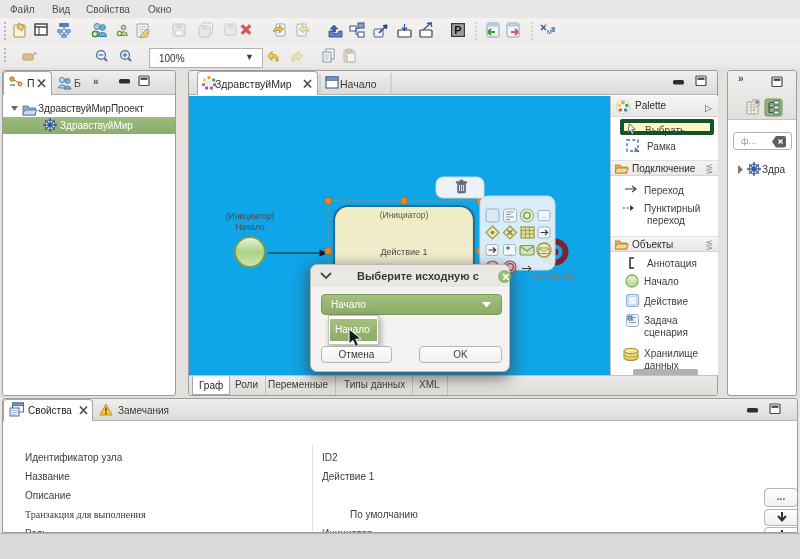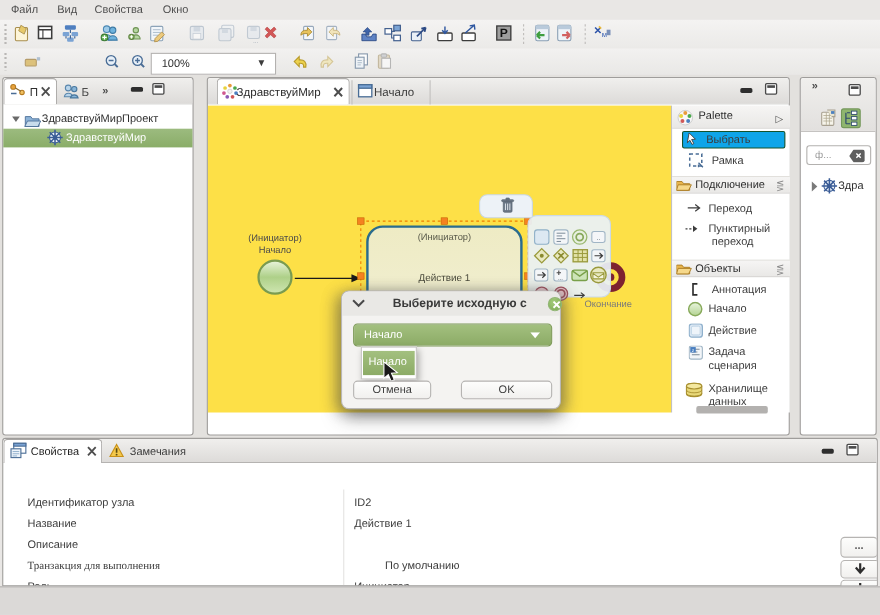--- a/index.html
+++ b/index.html
@@ -231,21 +231,21 @@
     <path d="M2 6 h4 M2 8 h4 M2 10 h3" stroke="#9fb0c2" stroke-width="0.8"></path>
   </g>
 
   <g transform="translate(344,5)" opacity="0.55">
     <rect x="0" y="1" width="10" height="12" rx="1" fill="#d8c9a8" stroke="#a08c5f"></rect>
     <rect x="2.5" y="0" width="5" height="3" rx="1" fill="#b8bcc2" stroke="#888"></rect>
     <rect x="3" y="4" width="8" height="9" fill="#fff" stroke="#8a8a8a"></rect>
   </g>
 </svg>
 
-<div style="position:absolute; left:137px; top:4px; width:114px; height:20px; background:#fff; border:1px solid #b3b1af; border-radius:0;">
+<div style="position:absolute; left:149px; top:4px; width:114px; height:20px; background:#fff; border:1px solid #b3b1af; border-radius:0;">
   <span style="position:absolute; left:9px; top:4px; font-size:10px; color:#2e2e2e;">100%</span>
   <span style="position:absolute; right:8px; top:3px; color:#3c3c3c; font-size:9px;">▼</span>
 </div>
 </div>
 
 <div style="position:absolute;left:0;top:68px;width:800px;height:330px;background:#e3e1de;"></div>
 
 <div class="panel" id="leftpanel" style="left:2px; top:70px; width:174px; height:326px;">
   <div class="ptabs"></div>
   <div class="tab-active" style="left:0px; width:49px;"></div>
@@ -326,21 +326,21 @@
     <text x="151" y="16.5" font-size="10.5" fill="#3c3c3c" font-family="Liberation Sans">Начало</text>
     <line x1="202" y1="2" x2="202" y2="24" stroke="#c2c0be"></line>
 
     <rect x="484" y="9" width="11" height="4.5" rx="1.5" fill="#2e2e2e"></rect>
     <g transform="translate(507,5)">
       <rect x="0" y="0" width="10" height="9.5" rx="1" fill="#fdfdfd" stroke="#4a4a4a" stroke-width="1.2"></rect>
       <rect x="1.5" y="1.5" width="7" height="2.4" fill="#4a4a4a"></rect>
     </g>
   </svg>
 
-  <div id="canvas" style="position:absolute; left:0; top:25px; width:421px; bottom:20px; background:#fde047; overflow:hidden;">
+  <div id="canvas" style="position:absolute; left:0; top:25px; width:421px; bottom:20px; background:#0ea5e9; overflow:hidden;">
   <svg width="421" height="281" style="position:absolute;left:0;top:0">
 
     <text x="61" y="123" font-size="8.5" fill="#4a4a4a" text-anchor="middle" font-family="Liberation Sans">(Инициатор)</text>
     <text x="61" y="134" font-size="8.5" fill="#4a4a4a" text-anchor="middle" font-family="Liberation Sans">Начало</text>
 
     <defs>
       <linearGradient id="gs" x1="0" y1="0" x2="0" y2="1">
         <stop offset="0" stop-color="#e9f4dc"></stop>
             <stop offset="0.5" stop-color="#aed088"></stop>
             <stop offset="1" stop-color="#cfe6b2"></stop>
@@ -438,21 +438,21 @@
           <circle cx="7" cy="2.8" r="1.8" fill="#e89b3c"></circle>
           <circle cx="10.8" cy="5.5" r="1.8" fill="#4aa84a"></circle>
           <circle cx="9.6" cy="10" r="1.8" fill="#4a7fc0"></circle>
           <circle cx="4.4" cy="10" r="1.8" fill="#d05858"></circle>
           <circle cx="3.2" cy="5.5" r="1.8" fill="#e8d23c"></circle>
         </g>
       </svg>
       <span style="position:absolute;left:24px;color:#2e2e2e;">Palette</span>
       <span style="position:absolute;right:6px;top:3px;color:#4a4a4a;font-size:9px;">▷</span>
     </div>
-    <div class="palitem" style="top:23px;background:#0ea5e9;border:1px solid #14532d;border-radius:2px;left:9px;right:4px;">
+    <div class="palitem" style="top:23px;background:#fef9c3;border:4px solid #14532d;border-radius:2px;left:9px;right:4px;">
       <svg width="14" height="15" style="position:absolute;left:3px;top:0">
         <path d="M3 1 l7 7 -4.2 0.3 2.4 4.5 -2 1 -2.3 -4.6 -2.9 2.8 z" fill="#fff" stroke="#3c3c3c" stroke-width="1" transform="scale(0.82)"></path>
       </svg>
       <span style="position:absolute;left:21px;">Выбрать</span>
     </div>
     <div class="palitem" style="top:43px;">
       <svg width="16" height="16" style="position:absolute;left:15px;top:0px">
         <rect x="1" y="1" width="11" height="11" fill="none" stroke="#4a6d96" stroke-width="1.4" stroke-dasharray="3 2.4"></rect>
         <path d="M9 9 l4 4 m-4 0 l0 -2.5" stroke="#4a6d96" stroke-width="1.2" fill="none"></path>
       </svg>
@@ -528,20 +528,28 @@
         <path d="M1 4 a7 2.6 0 0 1 14 0 v7 a7 2.6 0 0 1 -14 0 z" fill="#e8d878" stroke="#a89030" stroke-width="1"></path>
         <ellipse cx="8" cy="4" rx="7" ry="2.6" fill="#f4e8a0" stroke="#a89030" stroke-width="1"></ellipse>
         <path d="M1 7.5 a7 2.6 0 0 0 14 0 M1 10.5 a7 2.6 0 0 0 14 0" fill="none" stroke="#a89030" stroke-width="0.8"></path>
       </svg>
       <span style="position:absolute;left:33px;top:-1px;">Хранилище</span>
       <span style="position:absolute;left:33px;top:11px;">данных</span>
     </div>
     <div style="position:absolute;left:22px;top:273px;width:65px;height:7px;border-radius:2px;background:#b3b1af;"></div>
   </div>
 
+  <div id="gtabs" style="position:absolute; left:0; bottom:0; height:20px; right:0;
+    background:linear-gradient(#eceae8,#dfddda); border-top:1px solid #c5c3c1; font-size:10px;">
+    <div style="position:absolute;left:3px;top:0;height:19px;background:#fff;border:1px solid #a8a6a4;border-top:1px solid #fff;padding:3px 6px 0;color:#1e1e1e;">Граф</div>
+    <div style="position:absolute;left:39px;top:0;height:19px;border-right:1px solid #c2c0be;padding:3px 7px 0;color:#3c3c3c;">Роли</div>
+    <div style="position:absolute;left:72px;top:0;height:19px;border-right:1px solid #c2c0be;padding:3px 7px 0;color:#3c3c3c;">Переменные</div>
+    <div style="position:absolute;left:148px;top:0;height:19px;border-right:1px solid #c2c0be;padding:3px 7px 0;color:#3c3c3c;">Типы данных</div>
+    <div style="position:absolute;left:223px;top:0;height:19px;border-right:1px solid #c2c0be;padding:3px 7px 0;color:#3c3c3c;">XML</div>
+  </div>
 </div>
 
 <div class="panel" id="rightpanel" style="left:727px; top:70px; width:70px; height:326px;">
   <div style="position:absolute;left:0;top:0;right:0;height:49px;background:linear-gradient(#f0efed,#e2e0de);border-bottom:1px solid #c5c3c1;border-radius:3px 3px 0 0;"></div>
   <span style="position:absolute;left:10px;top:2px;font-size:10px;font-weight:bold;color:#4a4a4a;">»</span>
   <svg width="70" height="49" style="position:absolute;left:0;top:0">
     <g transform="translate(44,6)">
       <rect x="0" y="0" width="10" height="9.5" rx="1" fill="#fdfdfd" stroke="#4a4a4a" stroke-width="1.2"></rect>
       <rect x="1.5" y="1.5" width="7" height="2.4" fill="#4a4a4a"></rect>
     </g>

